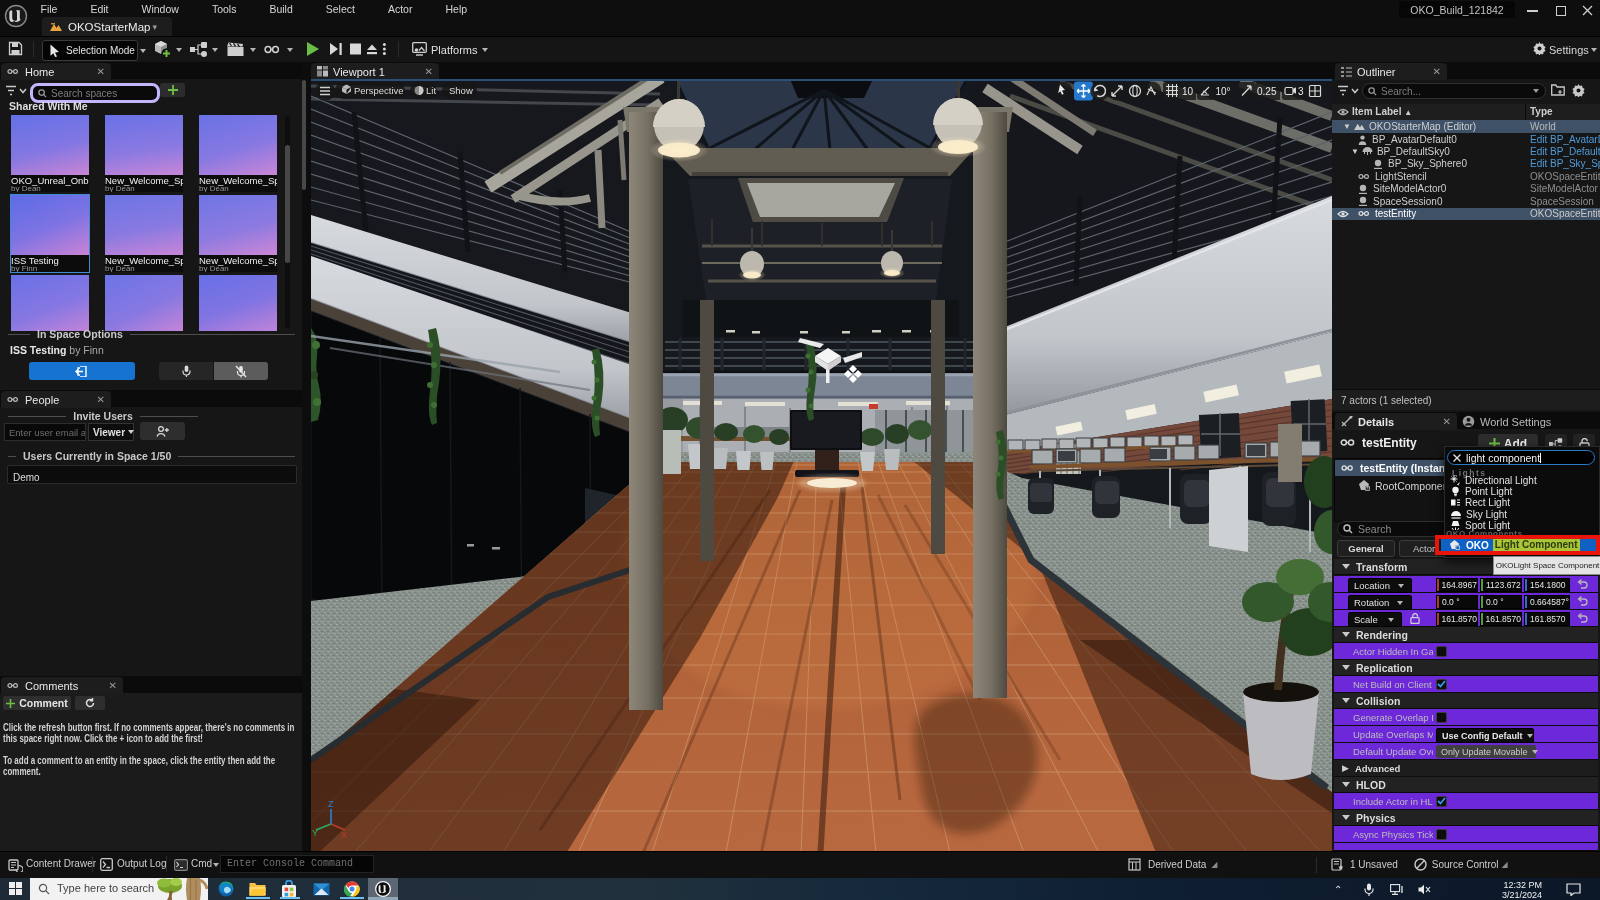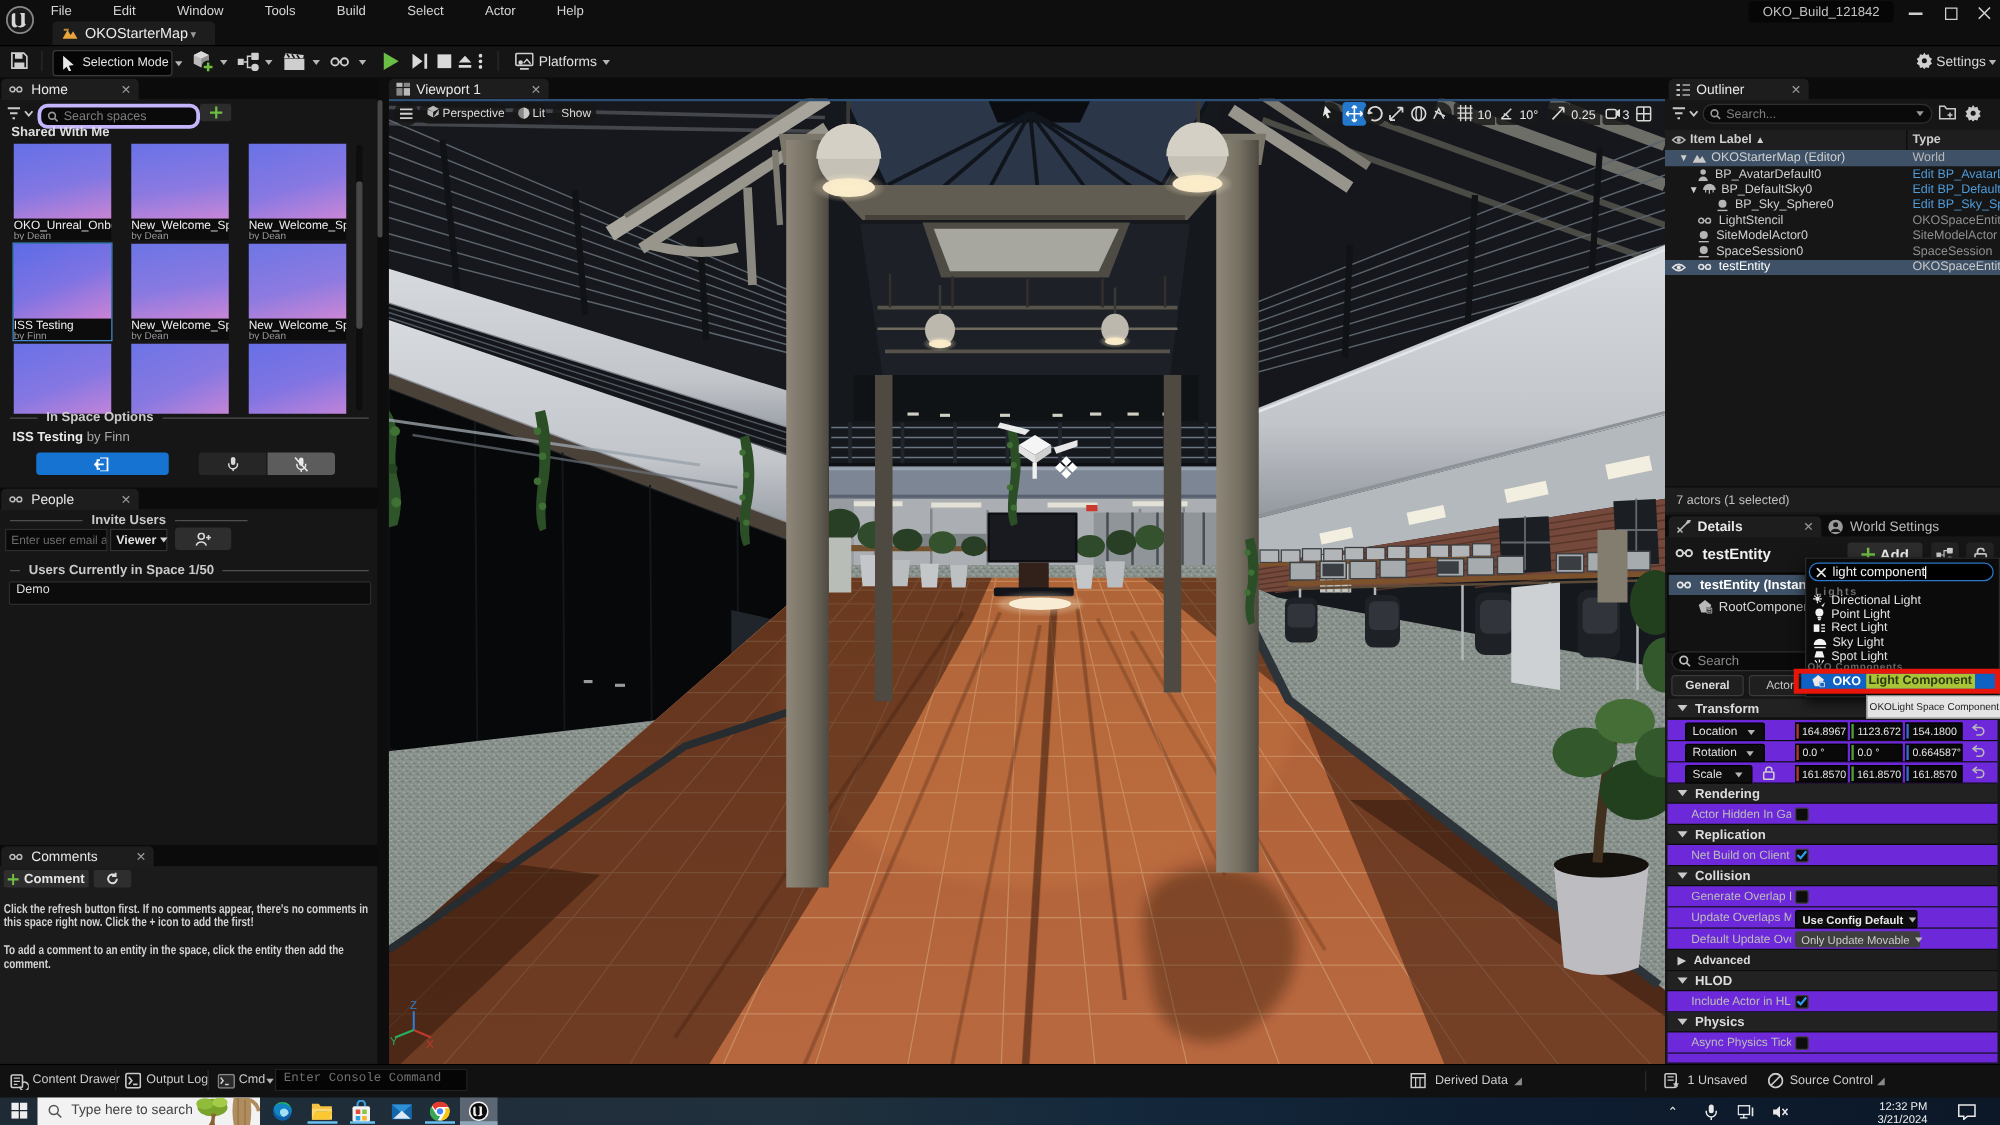--- a/index.html
+++ b/index.html
@@ -273,21 +273,21 @@
 <div class="abs" style="left:140px;top:422px;width:45px;height:18px;background:#2e2e2e;border-radius:3px;display:flex;align-items:center;justify-content:center;">
  <svg width="13" height="11" viewBox="0 0 13 11">
         <circle cx="5" cy="3" r="2.4" fill="none" stroke="#d9d9d9" stroke-width="1.3"></circle>
         <path d="M1 10.5 a4.2 4.2 0 0 1 8 0" fill="none" stroke="#d9d9d9" stroke-width="1.3"></path>
         <path d="M10.8 2 v4 M8.8 4 h4" stroke="#d9d9d9" stroke-width="1.3"></path>
       </svg>
 </div>
 <div class="hdrline ss" style="left:8px;top:450px;width:287px;">
       <span style="font-weight:bold;">Users Currently in Space 1/50</span>
     </div>
-<div class="abs" style="left:7px;top:465px;width:288px;height:17px;background:#0c0c0c;border:1px solid #2b2b2b;border-radius:2px;display:flex;align-items:flex-start;">
+<div class="abs" style="left:7px;top:465px;width:288px;height:17px;background:#0c0c0c;border:1px solid #2b2b2b;border-radius:2px;display:flex;align-items:flex-end;">
       <span style="margin-left:5px;font-size:10px;color:#dcdcdc;">Demo</span>
     </div>
 
 <div class="abs tabstrip" style="left:0;top:676px;width:302px;height:17px;"></div>
 <div class="abs" style="left:0;top:693px;width:302px;height:158px;background:#1b1b1b;"></div>
 <div class="tab" style="left:1px;top:677px;width:110px;">
  <svg width="13" height="7" viewBox="0 0 20 9">
         <circle cx="4.5" cy="4.5" r="3" fill="none" stroke="#bbb" stroke-width="1.8"></circle>
         <circle cx="13" cy="4.5" r="3" fill="none" stroke="#bbb" stroke-width="1.8"></circle>
         <path d="M7.5 4.5 h2.5" stroke="#bbb" stroke-width="1.8"></path>

